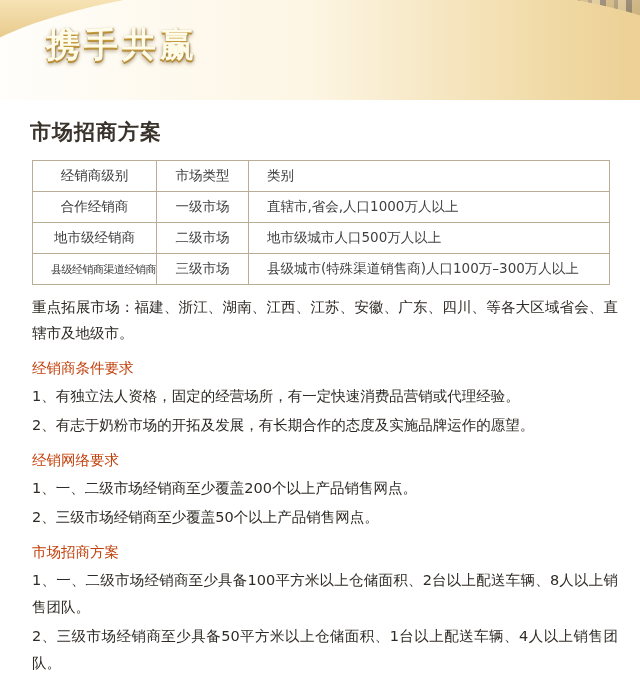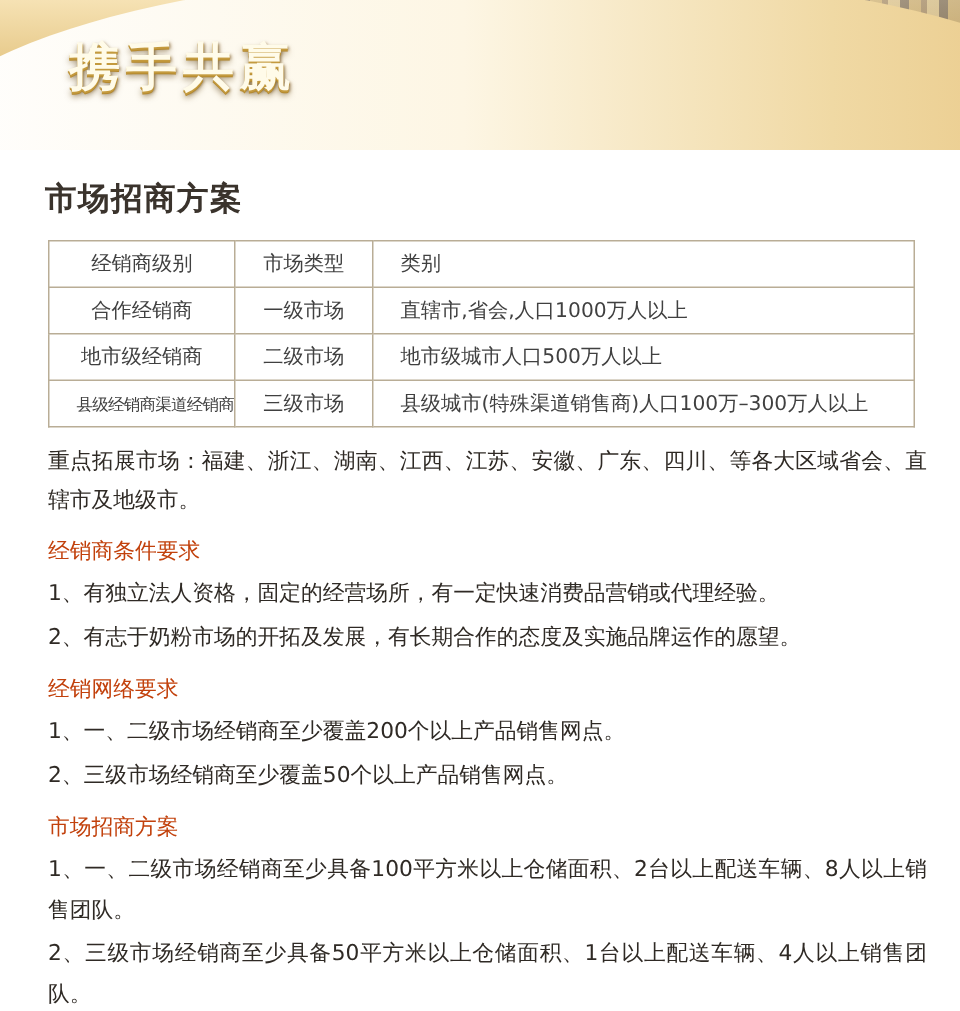--- a/index.html
+++ b/index.html
@@ -94,20 +94,21 @@
   table.plan td.c1{text-align:center;}
   table.plan td.c2{text-align:center;}
   table.plan tr.r4 td.c1{font-size:11px;letter-spacing:-0.5px;font-family:Liberation Mono, monospace;}
 
   .para{
     font-size:14.5px;
     line-height:26px;
     margin:6px 0 0 6px;
     color:#2f2a25;
     text-align:justify;
+    font-family:Liberation Mono, monospace;
   }
   .sec{
     font-size:14.5px;
     line-height:26px;
     margin:8px 0 0 6px;
     color:#c2410c;
   }
   .item{
     font-size:14.5px;
     line-height:27px;

